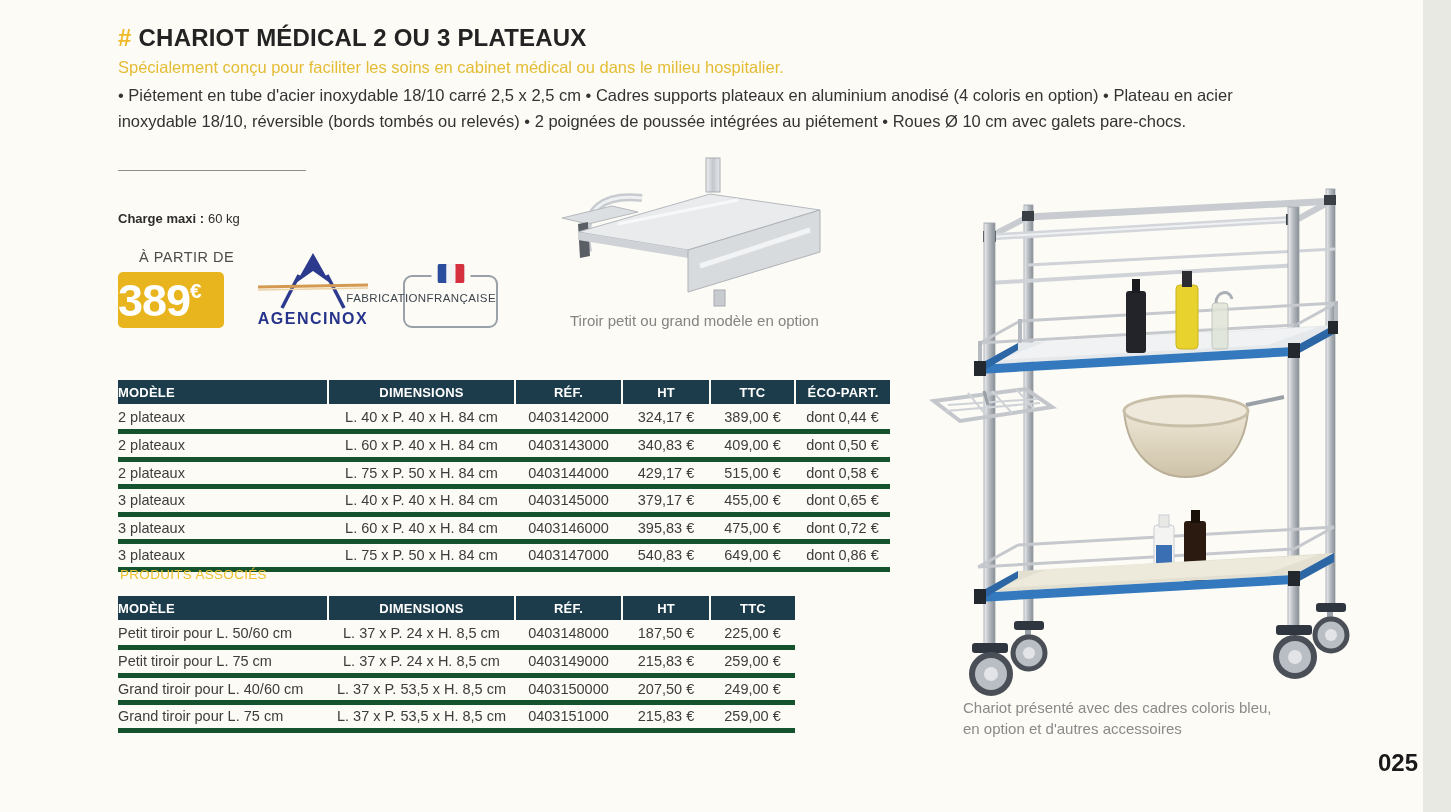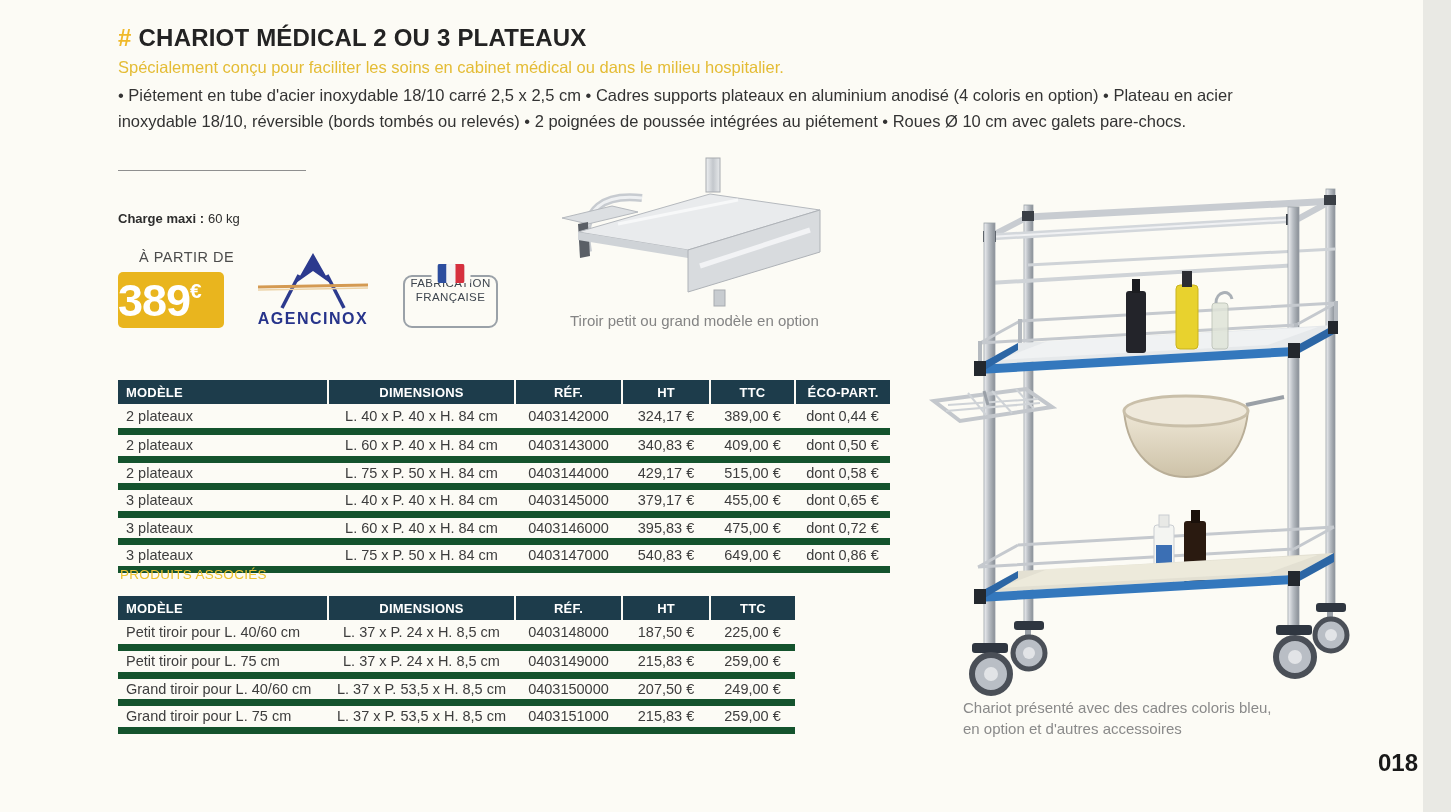--- a/index.html
+++ b/index.html
@@ -25,21 +25,21 @@
     display:flex; align-items:center; 
   }
   .price-badge .amount { font-size:45px; font-weight:700; line-height:1; letter-spacing:-1px; }
   .price-badge .euro { font-size:21px; font-weight:700; align-self:flex-start; margin-top:7px; }
   
   .logo { position:absolute; left:248px; top:250px; }
   .fab-badge { position:absolute; left:403px; top:264px; width:95px; height:64px; }
   .fab-box {
     position:absolute; left:0; right:0; top:11px; bottom:0;
     border:2px solid #9aa1a8; border-radius:9px;
-    display:flex; flex-direction:column; align-items:center;
+    display:flex; justify-content:flex-end; align-items:center;
     padding-bottom:6px;
   }
   .fab-line { font-size:11.5px; line-height:13.5px; color:#3d454e; letter-spacing:0.4px; }
   .flag { position:absolute; top:0; left:50%; transform:translateX(-50%); background:#fcfbf5; padding:0 6px; z-index:2; }
   .flag-inner { display:flex; width:27px; height:19px; border-radius:2px; overflow:hidden; box-shadow:0 0 0 1px #aeb3b8 inset; }
   .flag-inner div { flex:1; }
   .stripe-blue { background:#2c4d9e; }
   .stripe-white { background:#f4f4f4; }
   .stripe-red { background:#d6303e; }
   
@@ -51,24 +51,24 @@
   
   table { border-collapse:collapse; table-layout:fixed; }
   .tbl-main { position:absolute; left:118px; top:380px; width:772px; }
   .tbl-assoc { position:absolute; left:118px; top:596px; width:677px; }
   th {
     background:#1d3c4b; color:#fff; font-size:13px; font-weight:700;
     height:24px; text-align:center; border-right:2px solid #fcfbf5;
     letter-spacing:0.2px; overflow:hidden; white-space:nowrap;
   }
   th:last-child { border-right:none; }
-  th.left, td.left { text-align:left; padding-left:8px; }
+  th.left, td.left { text-align:left; }
   td {
     height:27.5px; font-size:14.5px; color:#3d3d3d; text-align:center;
-    border-bottom:7px solid #14532d; white-space:nowrap; overflow:hidden;
+    border-bottom:5px solid #14532d; white-space:nowrap; overflow:hidden;
   }
   .assoc-label { position:absolute; left:120px; top:567px; font-size:13.5px; font-weight:400; color:#eec231; letter-spacing:0.3px; }
 </style>
 </head>
 <body>
 
 <div class="page">
 
   <h1 class="title"><span class="hash">#</span><span>CHARIOT MÉDICAL 2 OU 3 PLATEAUX</span></h1>
   <div class="subtitle">Spécialement conçu pour faciliter les soins en cabinet médical ou dans le milieu hospitalier.</div>
@@ -212,21 +212,21 @@
         <tr>
           <th class="left">MODÈLE</th>
           <th>DIMENSIONS</th>
           <th>RÉF.</th>
           <th>HT</th>
           <th>TTC</th>
         </tr>
       </thead>
       <tbody>
         <tr>
-          <td class="left">Petit tiroir pour L. 40/60 cm</td>
+          <td class="left">Petit tiroir pour L. 50/60 cm</td>
           <td>L. 37 x P. 24 x H. 8,5 cm</td>
           <td>0403148000</td>
           <td>187,50 €</td>
           <td>225,00 €</td>
         </tr>
         <tr>
           <td class="left">Petit tiroir pour L. 75 cm</td>
           <td>L. 37 x P. 24 x H. 8,5 cm</td>
           <td>0403149000</td>
           <td>215,83 €</td>
@@ -350,15 +350,15 @@
       <circle cx="367" cy="504" r="19" fill="#b9bec5" stroke="#4a4f57" stroke-width="6"></circle>
       <circle cx="367" cy="504" r="7" fill="#e2e4e7"></circle>
     </g>
   </svg>
 
   <div class="cart-caption">
     <div>Chariot présenté avec des cadres coloris bleu,</div>
     <div>en option et d'autres accessoires</div>
   </div>
 
-  <div class="page-num">018</div>
+  <div class="page-num">025</div>
 
 </div>
 
 </body></html>

